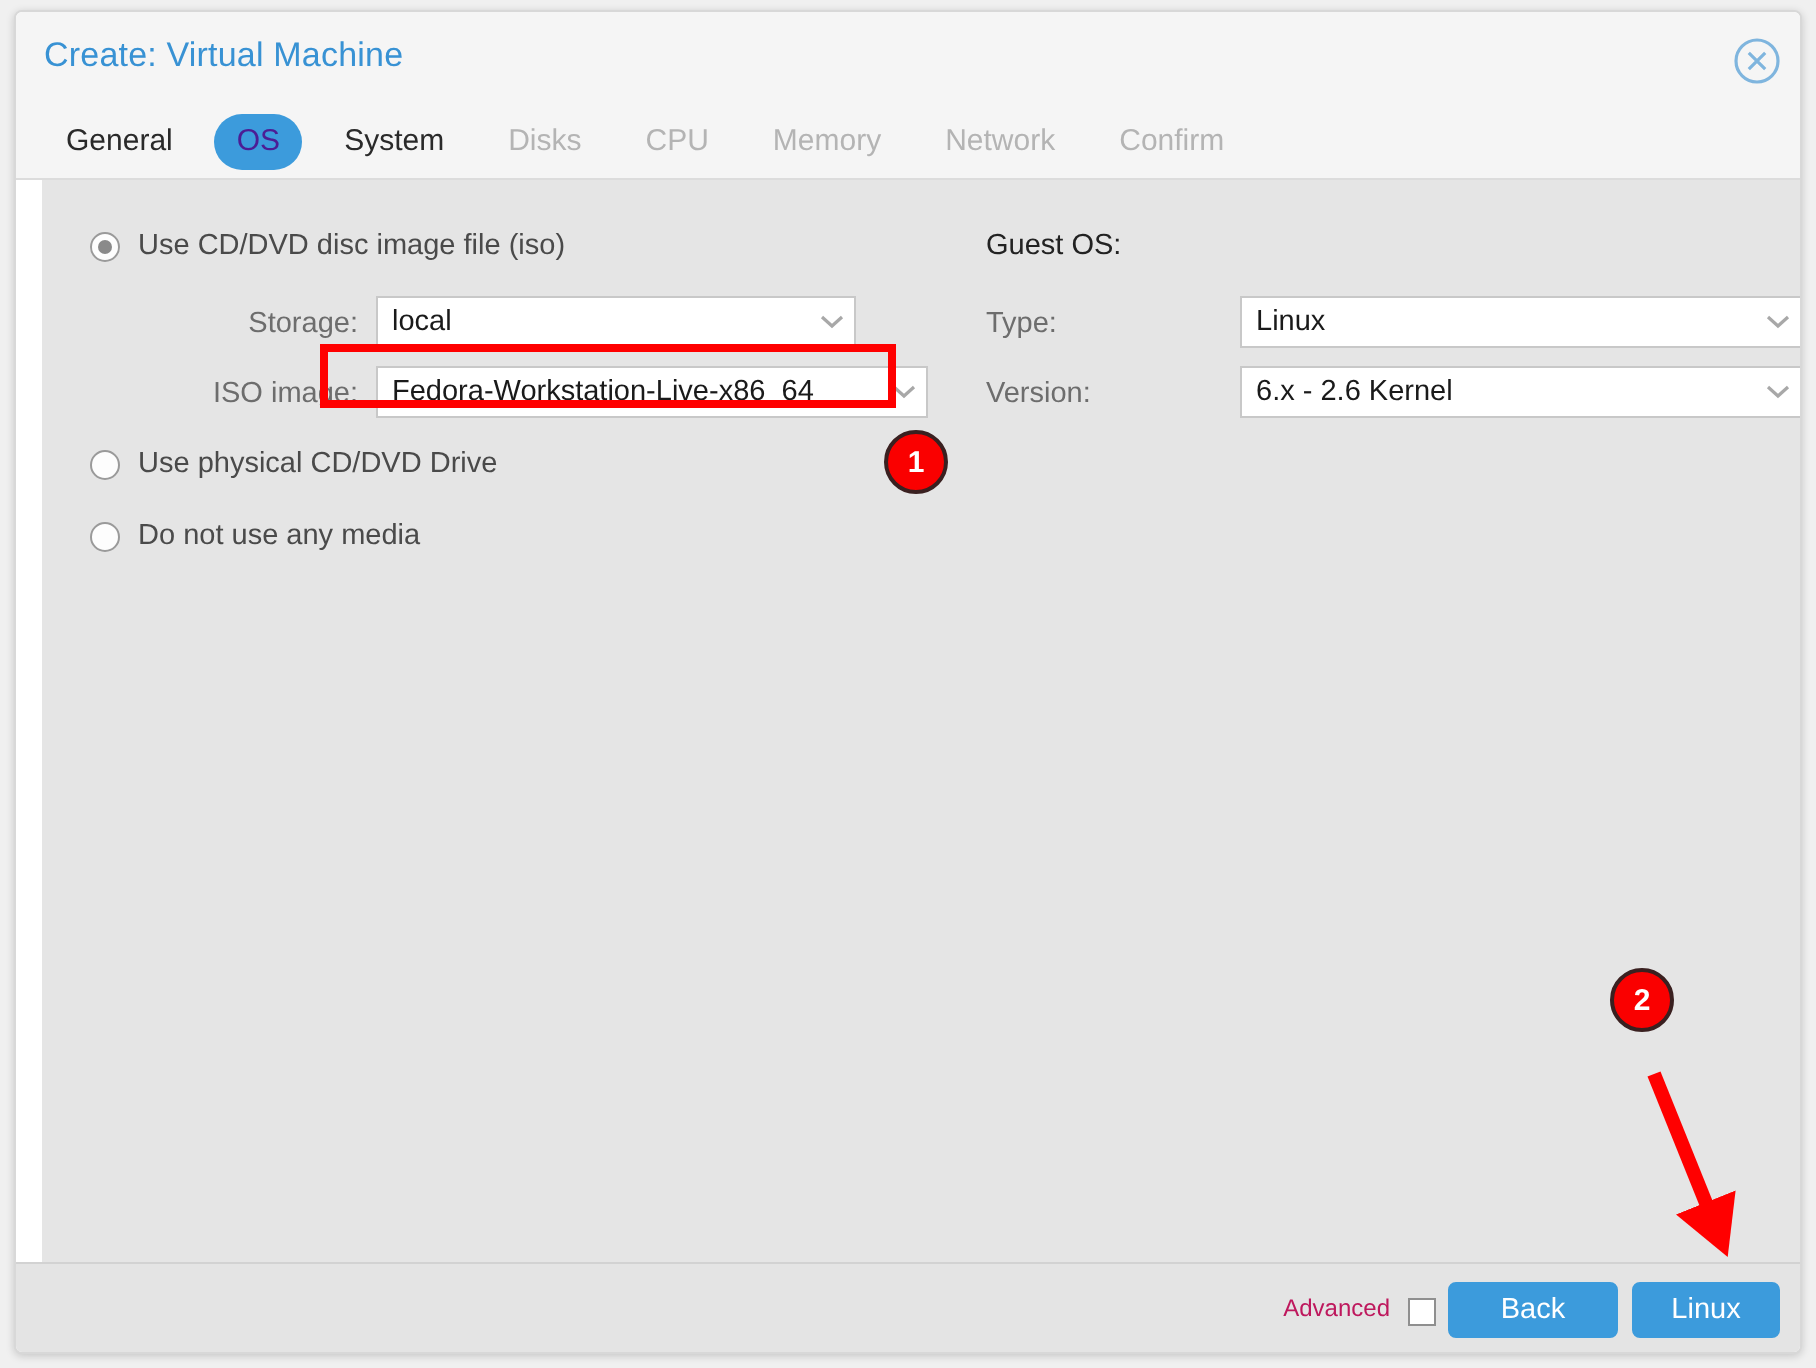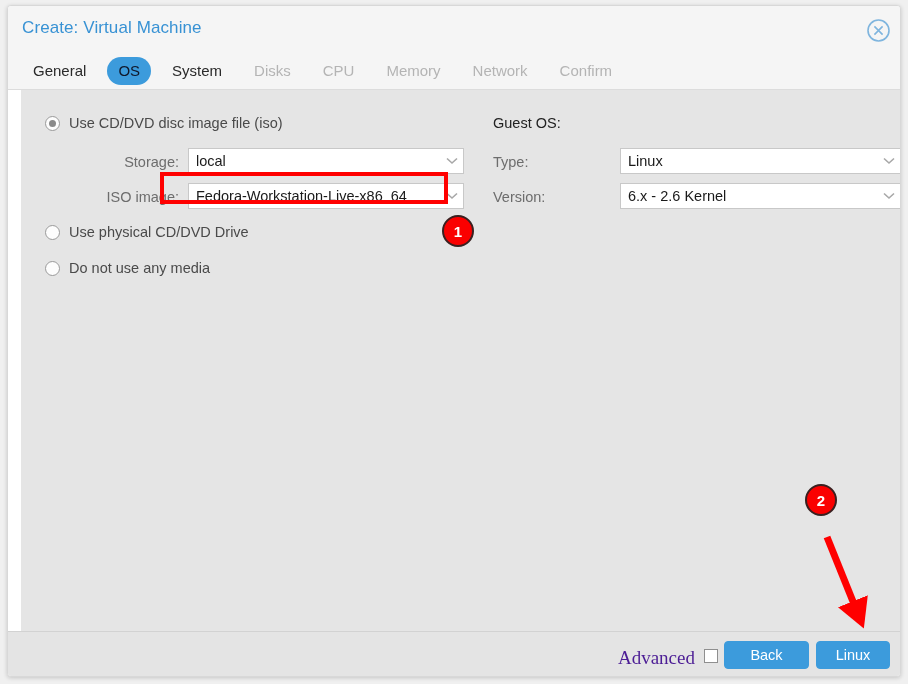--- a/index.html
+++ b/index.html
@@ -80,21 +80,21 @@
     font-size: 15px;
     color: #2a2a2a;
     padding: 5px 11px;
     border-radius: 4px;
     white-space: nowrap;
     cursor: pointer;
     line-height: 18px;
   }
   .tab.active {
     background: #3c9bdc;
-    color: #0f172a;
+    color: #4c1d95;
     border-radius: 14px;
   }
   .tab.disabled {
     color: #b4b4b4;
     cursor: default;
   }
   .tab-sep {
     width: 10px;
     height: 1px;
   }
@@ -203,24 +203,23 @@
     width: 100%;
     height: 46px;
     background: #e4e4e4;
     border-top: 1px solid #d2d2d2;
     box-sizing: border-box;
   }
   .advanced-label {
     position: absolute;
     right: 205px;
     top: 15px;
-    font-size: 19px;
-    color: #4c1d95;
-    white-space: nowrap;
-    font-family: Liberation Serif, serif;
+    font-size: 12px;
+    color: #be185d;
+    white-space: nowrap;
   }
   .advanced-box {
     position: absolute;
     right: 182px;
     top: 17px;
     width: 14px;
     height: 14px;
     background: #ffffff;
     border: 1px solid #8f8f8f;
     box-sizing: border-box;
@@ -312,21 +311,21 @@
   </div>
 
   <div class="dialog-body">
 
     <div class="radio-row" style="left:24px; top:25px;">
       <span class="radio checked"></span>
       <span class="radio-label">Use CD/DVD disc image file (iso)</span>
     </div>
 
     <div class="field-label" style="left:30px; top:64px; width:128px;">Storage:</div>
-    <div class="combo" style="left:167px; top:58px; width:276px;">
+    <div class="combo" style="left:167px; top:58px; width:240px;">
       <span class="combo-value">local</span>
       <span class="chev">
         <svg width="12" height="8" viewBox="0 0 12 8">
             <path d="M1 1.5 L6 6 L11 1.5" fill="none" stroke="#a8a8a8" stroke-width="1.6"></path>
           </svg>
       </span>
     </div>
 
     <div class="field-label" style="left:30px; top:99px; width:128px;">ISO image:</div>
     <div class="combo" style="left:167px; top:93px; width:276px;">

